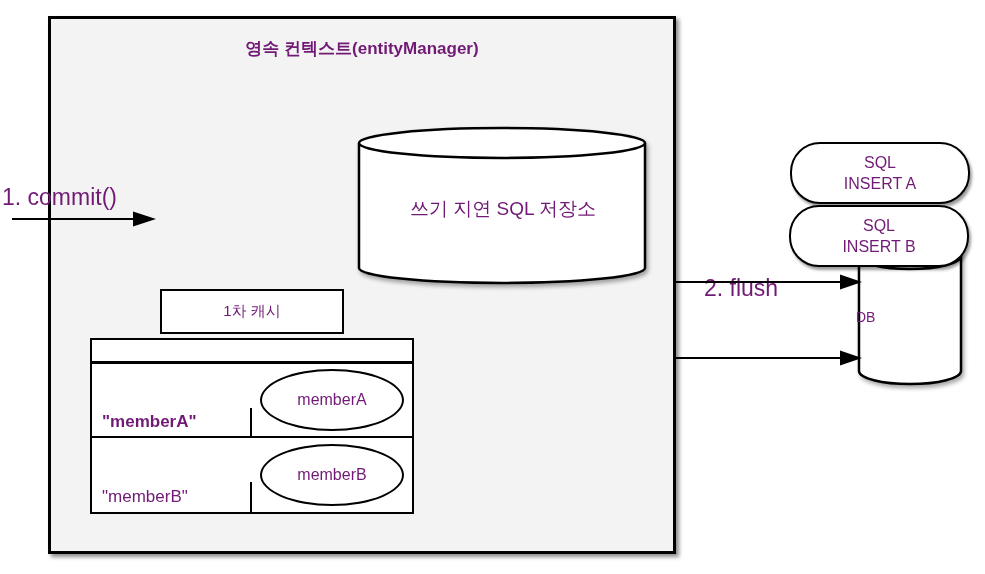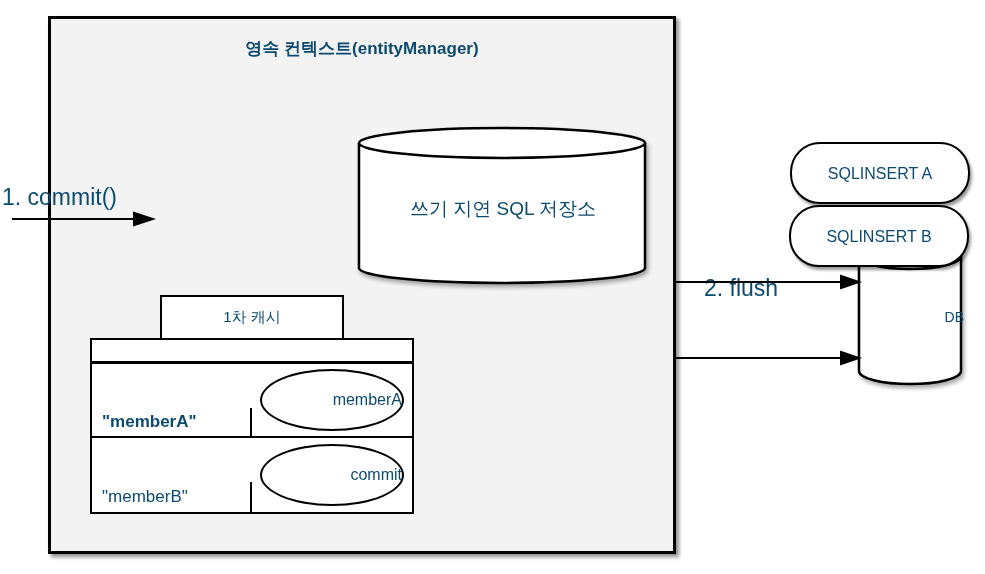--- a/index.html
+++ b/index.html
@@ -3,21 +3,21 @@
 <meta charset="utf-8">
 <style>
   * { margin: 0; padding: 0; box-sizing: border-box; }
   html, body { background: #ffffff; }
   #stage {
     position: relative;
     width: 985px;
     height: 574px;
     background: #ffffff;
     font-family: "Liberation Sans", sans-serif;
-    color: #0c4a6e;
+    color: #701a75;
     overflow: hidden;
   }
   .abs { position: absolute; }
 
   
   #context-box {
     left: 48px; top: 16px;
     width: 628px; height: 538px;
     background: #f3f3f3;
     border: 3px solid #000;
@@ -34,21 +34,21 @@
   
   #store-cylinder { left: 357px; top: 126px; z-index: 2; }
   #store-label {
     left: 357px; top: 196px; width: 292px;
     text-align: center; font-size: 19px;
     z-index: 3;
   }
 
   
   #cache-tab {
-    left: 160px; top: 295px; width: 184px; height: 45px;
+    left: 160px; top: 289px; width: 184px; height: 45px;
     background: #fff; border: 2px solid #000;
     display: flex; align-items: center; justify-content: center;
     font-size: 15px;
     z-index: 2;
   }
   #cache-table {
     left: 90px; top: 338px; width: 324px;
     background: #fff; border: 2px solid #000;
     z-index: 3;
   }
@@ -62,50 +62,50 @@
     overflow: hidden;
   }
   .t-cell.first { border-right: 2px solid #000; margin-top: 44px; }
   .t-row.header .t-cell { font-weight: bold; font-size: 16px; }
   .id-cell { justify-content: flex-start; padding-left: 10px; font-size: 17px; }
   .id-bold { font-weight: bold; }
   .entity-ellipse {
     width: 144px; height: 62px;
     border: 2px solid #000; border-radius: 50%;
     background: #fff;
-    display: flex; align-items: center; justify-content: flex-end;
+    display: flex; align-items: center; justify-content: center;
     font-size: 16px;
   }
 
   
   .flow-label { font-size: 23px; z-index: 6; }
   #label-commit1 { left: 2px;  top: 184px; }
   #label-flush   { left: 676px; top: 239px; width: 130px; text-align: center; margin-top: 36px; }
   #label-commit3 { left: 676px; top: 373px; width: 165px; text-align: center; }
 
   
   .sql-pill {
     width: 180px; height: 62px;
     background: #fff;
     border: 2.5px solid #000;
     border-radius: 30px;
     box-shadow: 2px 3px 3px rgba(0,0,0,0.4);
-    display: flex; flex-direction: row;
+    display: flex; flex-direction: column;
     align-items: center; justify-content: center;
     font-size: 16px; line-height: 21px;
     text-align: center;
   }
   #sql-pill-a { left: 790px; top: 142px; z-index: 4; }
   #sql-pill-b { left: 789px; top: 205px; z-index: 5; }
 
   
   #db-cylinder { left: 856px; top: 240px; z-index: 3; }
   #db-label {
     left: 856px; top: 309px; width: 108px;
-    text-align: right; font-size: 14px;
+    text-align: left; font-size: 14px;
     z-index: 6;
   }
 
   .cyl-shadow { filter: drop-shadow(2px 3px 2px rgba(0,0,0,0.35)); }
 
   
   #arrows {
     left: 0; top: 0; width: 985px; height: 574px;
     z-index: 10; pointer-events: none;
   }
@@ -137,21 +137,21 @@
       <div class="t-cell">
         <div class="entity-ellipse">
           <span>memberA</span>
         </div>
       </div>
     </div>
     <div class="t-row data">
       <div class="t-cell first id-cell">"memberB"</div>
       <div class="t-cell">
         <div class="entity-ellipse">
-          <span>commit</span>
+          <span>memberB</span>
         </div>
       </div>
     </div>
   </div>
 
   <div id="label-commit1" class="abs flow-label">1. commit()</div>
   <div id="label-flush" class="abs flow-label">2. flush</div>
 
   <div id="sql-pill-a" class="abs sql-pill">
     <span>SQL</span>

